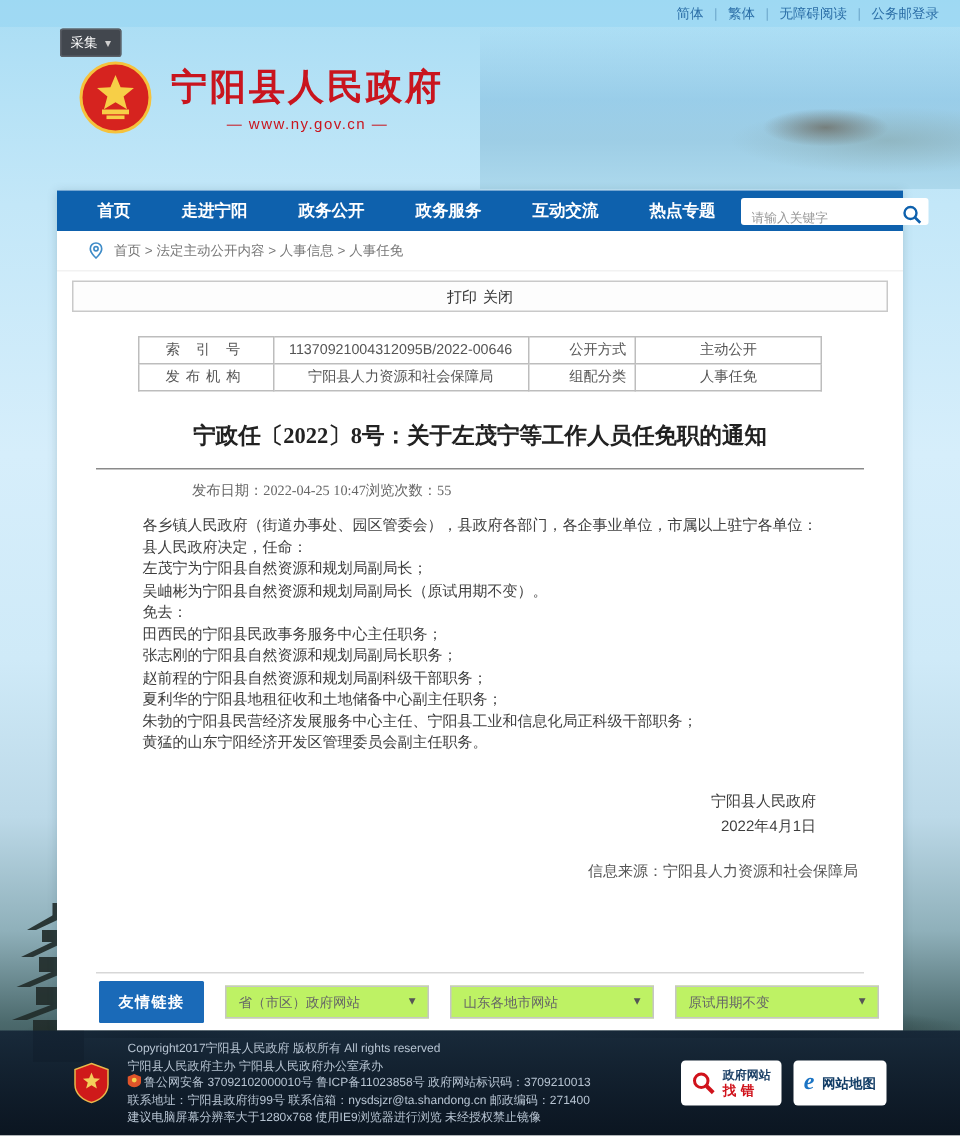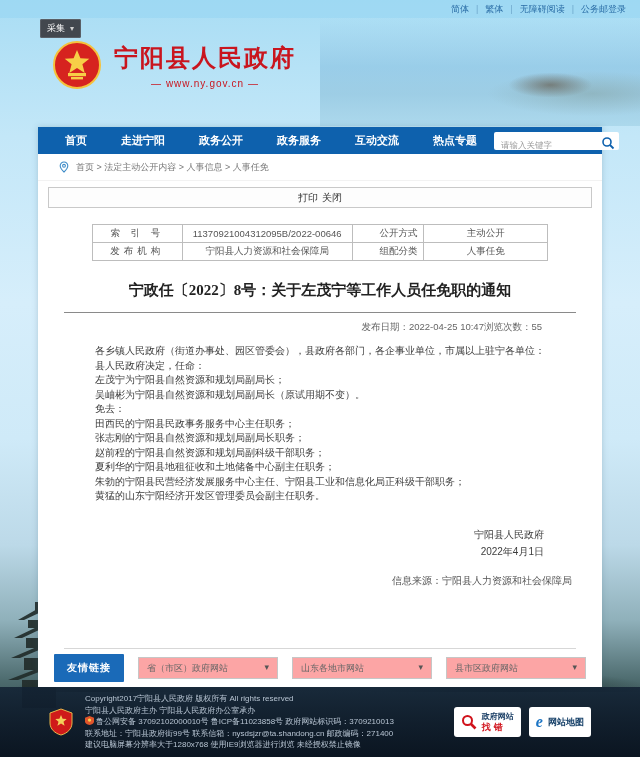--- a/index.html
+++ b/index.html
@@ -63,35 +63,35 @@
                   text-align:center; padding:0 4px; }
   .doc-table .lbl1 { width:90px; letter-spacing:4px; }
   .doc-table .val1 { width:170px; }
   .doc-table .lbl2 { width:72px;padding-left:25px; }
   .doc-table .val2 { width:124px; }
 
   
   .article-title { margin:20px 30px 0; text-align:center; font-family:"Liberation Serif","DejaVu Serif",serif;
                    font-weight:bold; font-size:15px; color:#222; flex:none; }
   .title-rule { margin:12px 26px 0; border:none; border-top:1px solid #8a8a8a; flex:none; }
-  .meta-row { margin:8px 60px 0 90px; display:flex; justify-content:flex-end;
-              font-size:9.5px; color:#666; flex:none; }
+  .meta-row { margin:8px 60px 0 90px; display:flex; justify-content:flex-start;
+              font-size:9.5px; color:#666; flex:none;font-family:Liberation Serif, serif; }
   .article-body { margin:10px 40px 0 57px; font-size:10px; color:#3d3d3d; line-height:14.5px; flex:none; }
   .article-body p { margin:0; }
   .signature { margin:22px 58px 0 0; text-align:right; font-size:10px; color:#3d3d3d; line-height:17px; flex:none; }
   .source-line { margin:14px 30px 0 0; text-align:right; font-size:10px; color:#555; flex:none; }
   .bottom-rule { margin:0 26px; border:none; border-top:1px solid #d7d7d7; flex:none; margin-top:auto; }
 
   
-  .friend-links { height:38px; display:flex; align-items:center; gap:14px; padding:0 16px; flex:none; }
+  .friend-links { height:38px; display:flex; align-items:center; gap:14px; padding:0 16px; flex:none;margin-left:12px; }
   .friend-btn { background:#1a6ab8; color:#fff; font-size:10px; font-weight:bold;
                 padding:7px 13px; cursor:pointer; border-radius:1px; letter-spacing:1px; }
   .fl-select { flex:1; height:22px; border:1px solid #c6c6c6; display:flex; align-items:flex-start;
                justify-content:space-between; padding:4px 8px; font-size:9px; color:#666;
-               background:#fca5a5; cursor:pointer; }
+               background:#bef264; cursor:pointer; }
   .fl-select .chev { color:#555; font-size:9px; }
 
   
   .pagoda { position:absolute; left:4px; top:598px; opacity:.92; }
   .tree-band { position:absolute; left:0; top:652px; width:640px; height:40px;
                background:radial-gradient(120px 26px at 15% 100%, rgba(25,40,35,.8), rgba(25,40,35,0) 70%),
                           radial-gradient(200px 30px at 80% 100%, rgba(20,35,32,.75), rgba(20,35,32,0) 72%); }
   .footer { position:absolute; left:0; bottom:0; width:640px; height:70px;
             background:linear-gradient(180deg, rgba(18,34,52,.88), rgba(10,20,32,.94));
             display:flex; align-items:center; justify-content:center; gap:12px; }
@@ -245,21 +245,21 @@
       <div class="friend-btn">友情链接</div>
       <div class="fl-select">
         <span>省（市区）政府网站</span>
         <span class="chev">▾</span>
       </div>
       <div class="fl-select">
         <span>山东各地市网站</span>
         <span class="chev">▾</span>
       </div>
       <div class="fl-select">
-        <span>县市区政府网站</span>
+        <span>原试用期不变</span>
         <span class="chev">▾</span>
       </div>
     </div>
   </div>
 
   <div class="footer">
     <svg class="footer-badge-left" width="24" height="28" viewBox="0 0 24 28">
       <path d="M12 1 L23 5 V15 C23 21 18 25.5 12 27 C6 25.5 1 21 1 15 V5 Z" fill="#cf1a1a" stroke="#e8b84a" stroke-width="1"></path>
       <path d="M12 7 l1.6 3.8 4.1.3 -3.2 2.6 1.1 4 -3.6-2.2 -3.6 2.2 1.1-4 -3.2-2.6 4.1-.3 z" fill="#f3cf5a"></path>
     </svg>

